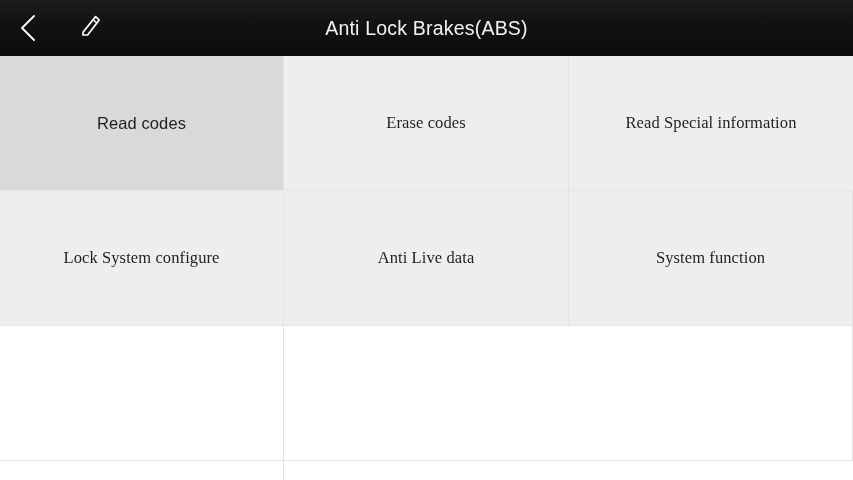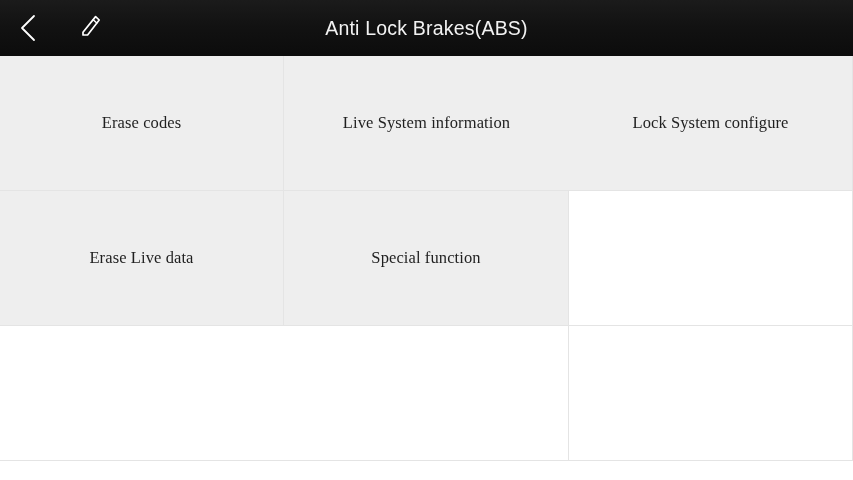--- a/index.html
+++ b/index.html
@@ -135,36 +135,39 @@
         </span>
       </div>
 
     </div>
 
     <div class="titlebar-title">Anti Lock Brakes(ABS)</div>
   </div>
 
   <div class="grid">
 
+    <div class="cell selected col1">
+      <span class="cell-label">Read codes</span>
+    </div>
     <div class="cell filled col2">
       <span class="cell-label">Erase codes</span>
     </div>
     <div class="cell filled col3">
-      <span class="cell-label">Live System information</span>
+      <span class="cell-label">Read Special information</span>
     </div>
 
     <div class="cell filled col1">
       <span class="cell-label">Lock System configure</span>
     </div>
     <div class="cell filled col2">
-      <span class="cell-label">Erase Live data</span>
+      <span class="cell-label">Anti Live data</span>
     </div>
 
     <div class="cell filled col1">
-      <span class="cell-label">Special function</span>
+      <span class="cell-label">System function</span>
     </div>
     <div class="cell empty col2">
       <span class="cell-label"></span>
     </div>
     <div class="cell empty col3">
       <span class="cell-label"></span>
     </div>
 
     <div class="cell empty col1">
       <span class="cell-label"></span>

